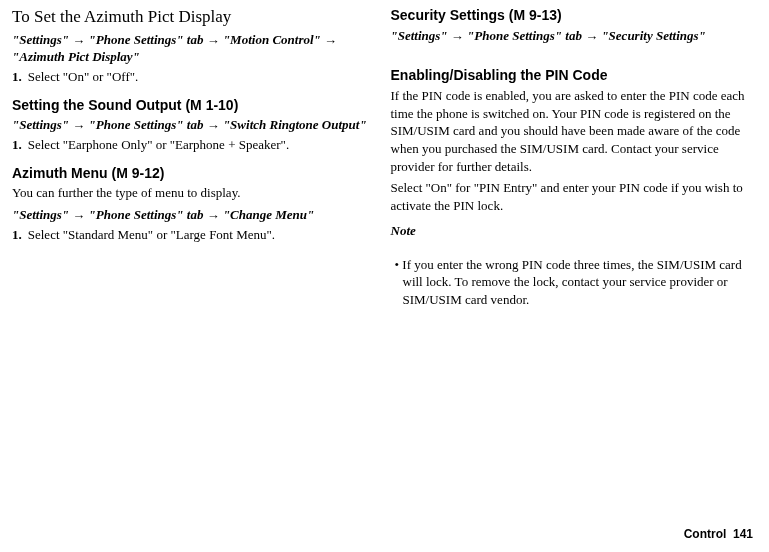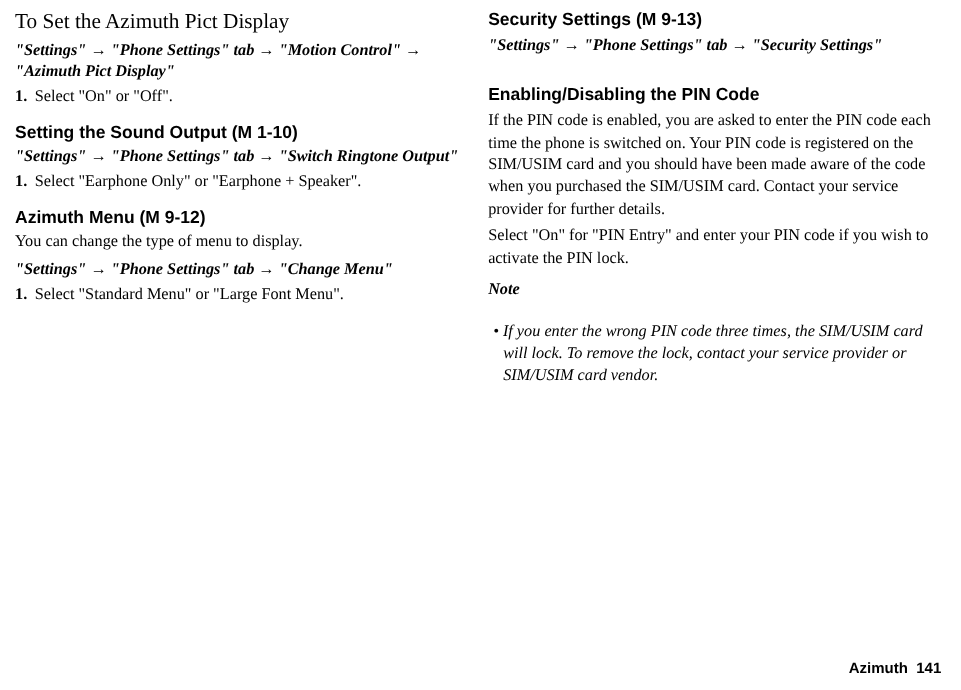--- a/index.html
+++ b/index.html
@@ -51,21 +51,20 @@
   }
   .body {
     margin: 0 0 4px 0;
   }
   .note-label {
     font-style: italic;
     font-weight: bold;
     margin: 8px 0 16px 0;
   }
   .note-body {
-    font-style: italic;
     margin: 0 0 0 0;
     padding-left: 12px;
     text-indent: -8px;
   }
   .footer {
     position: absolute;
     bottom: 10px;
     right: 16px;
     font-family: Arial, Helvetica, sans-serif;
     font-weight: bold;
@@ -90,21 +89,21 @@
     </p>
     <p class="path"> "Settings" → "Phone Settings" tab → "Switch Ringtone Output"</p>
     <p class="step">
       <span class="num">1.</span><span>Select "Earphone Only" or "Earphone + Speaker".</span>
     </p>
 
     <p class="h2">
       <span>Azimuth Menu</span>
       <span class="mtag">(M 9-12)</span>
     </p>
-    <p class="body">You can change the type of menu to display.</p>
+    <p class="body">You can further the type of menu to display.</p>
     <p class="path"> "Settings" → "Phone Settings" tab → "Change Menu"</p>
     <p class="step">
       <span class="num">1.</span><span>Select "Standard Menu" or "Large Font Menu".</span>
     </p>
 
   </div>
 
   <div class="col right">
 
     <p class="h2" style="margin-top:0">
@@ -117,14 +116,14 @@
     <p class="body">If the PIN code is enabled, you are asked to enter the PIN code each time the phone is switched on. Your PIN code is registered on the SIM/USIM card and you should have been made aware of the code when you purchased the SIM/USIM card. Contact your service provider for further details.</p>
     <p class="body">Select "On" for "PIN Entry" and enter your PIN code if you wish to activate the PIN lock.</p>
 
     <p class="note-label">Note</p>
     <p class="note-body">• If you enter the wrong PIN code three times, the SIM/USIM card will lock. To remove the lock, contact your service provider or SIM/USIM card vendor.</p>
 
   </div>
 </div>
 
 <div class="footer">
-  <span>Azimuth</span>&nbsp;&nbsp;<span>141</span>
+  <span>Control</span>&nbsp;&nbsp;<span>141</span>
 </div>
 
 </body></html>

